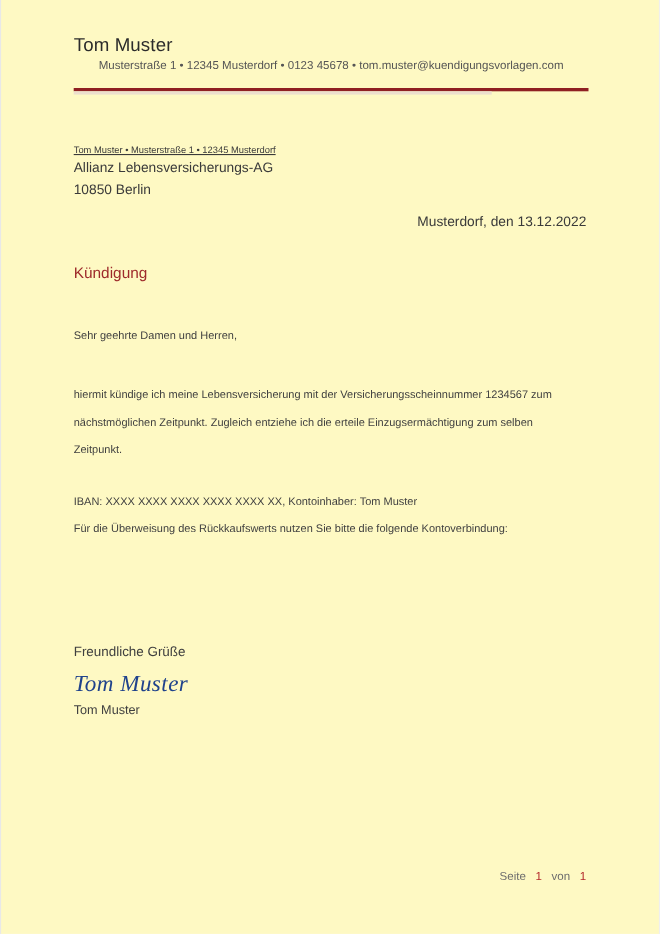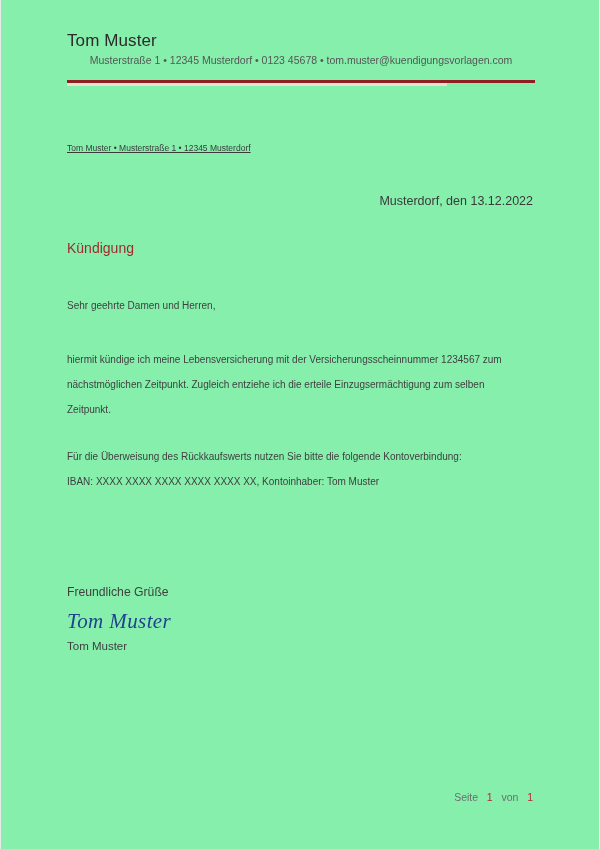--- a/index.html
+++ b/index.html
@@ -14,21 +14,21 @@
     font-family: "Liberation Sans", sans-serif;
     overflow: hidden;
   }
 
   .page {
     position: absolute;
     left: 0;
     top: 0;
     width: 600px;
     height: 849px;
-    background: #86efac;
+    background: #fef9c3;
     border-left: 1px solid #e8e8e8;
     border-right: 1px solid #efefef;
     box-sizing: border-box;
   }
 
   
   .letterhead {
     position: absolute;
     left: 66px;
     top: 30px;
@@ -72,21 +72,21 @@
     top: 3px;
     width: 380px;
     height: 3px;
     background: #ecdfcd;
   }
 
   
   .recipient {
     position: absolute;
     left: 66px;
-    top: 142px;
+    top: 130px;
     width: 330px;
   }
   .return-line {
     font-size: 8.5px;
     color: #3a3a3a;
     text-decoration: underline;
     line-height: 12px;
     white-space: nowrap;
   }
   .recipient-line {
@@ -184,33 +184,35 @@
     <div class="sender-contact">Musterstraße 1 • 12345 Musterdorf • 0123 45678 • tom.muster@kuendigungsvorlagen.com</div>
   </div>
 
   <div class="rule-wrap">
     <div class="rule-red"></div>
     <div class="rule-beige"></div>
   </div>
 
   <div class="recipient">
     <div class="return-line">Tom Muster • Musterstraße 1 • 12345 Musterdorf</div>
+    <div class="recipient-line">Allianz Lebensversicherungs-AG</div>
+    <div class="recipient-line">10850 Berlin</div>
   </div>
 
   <div class="date-line">Musterdorf, den 13.12.2022</div>
 
   <div class="subject">Kündigung</div>
 
   <div class="body-area">
     <p class="para">Sehr geehrte Damen und Herren,</p>
     <div class="gap-lg"></div>
     <p class="para">hiermit kündige ich meine Lebensversicherung mit der Versicherungsscheinnummer 1234567 zum nächstmöglichen Zeitpunkt. Zugleich entziehe ich die erteile Einzugsermächtigung zum selben Zeitpunkt.</p>
     <div class="gap-md"></div>
+    <p class="para">IBAN: XXXX XXXX XXXX XXXX XXXX XX, Kontoinhaber: Tom Muster</p>
     <p class="para">Für die Überweisung des Rückkaufswerts nutzen Sie bitte die folgende Kontoverbindung:</p>
-    <p class="para">IBAN: XXXX XXXX XXXX XXXX XXXX XX, Kontoinhaber: Tom Muster</p>
     <div class="gap-md"></div>
   </div>
 
   <div class="sig-area">
     <div class="sig-greeting">Freundliche Grüße</div>
     <div class="sig-script">Tom Muster</div>
     <div class="sig-printed">Tom Muster</div>
   </div>
 
   <div class="footer">

